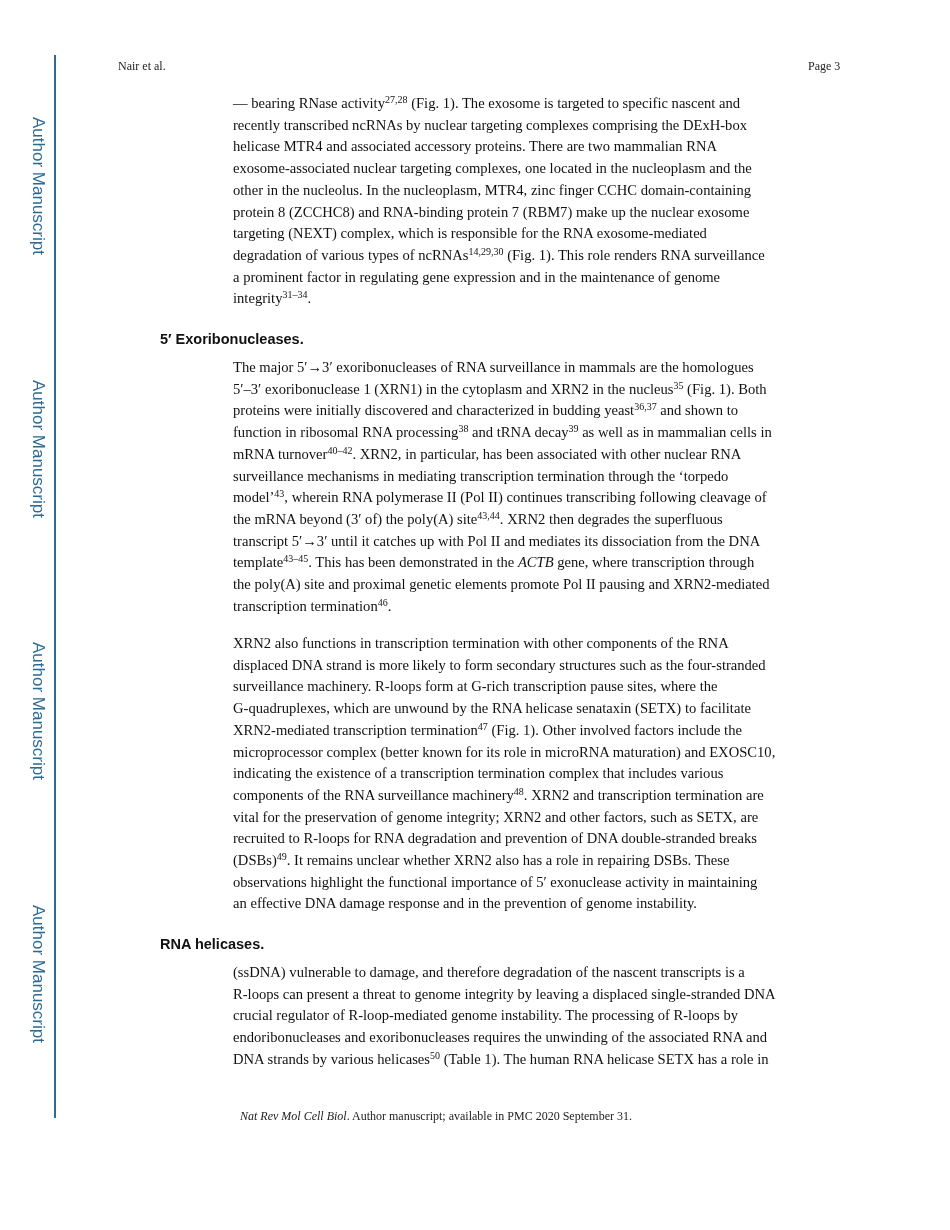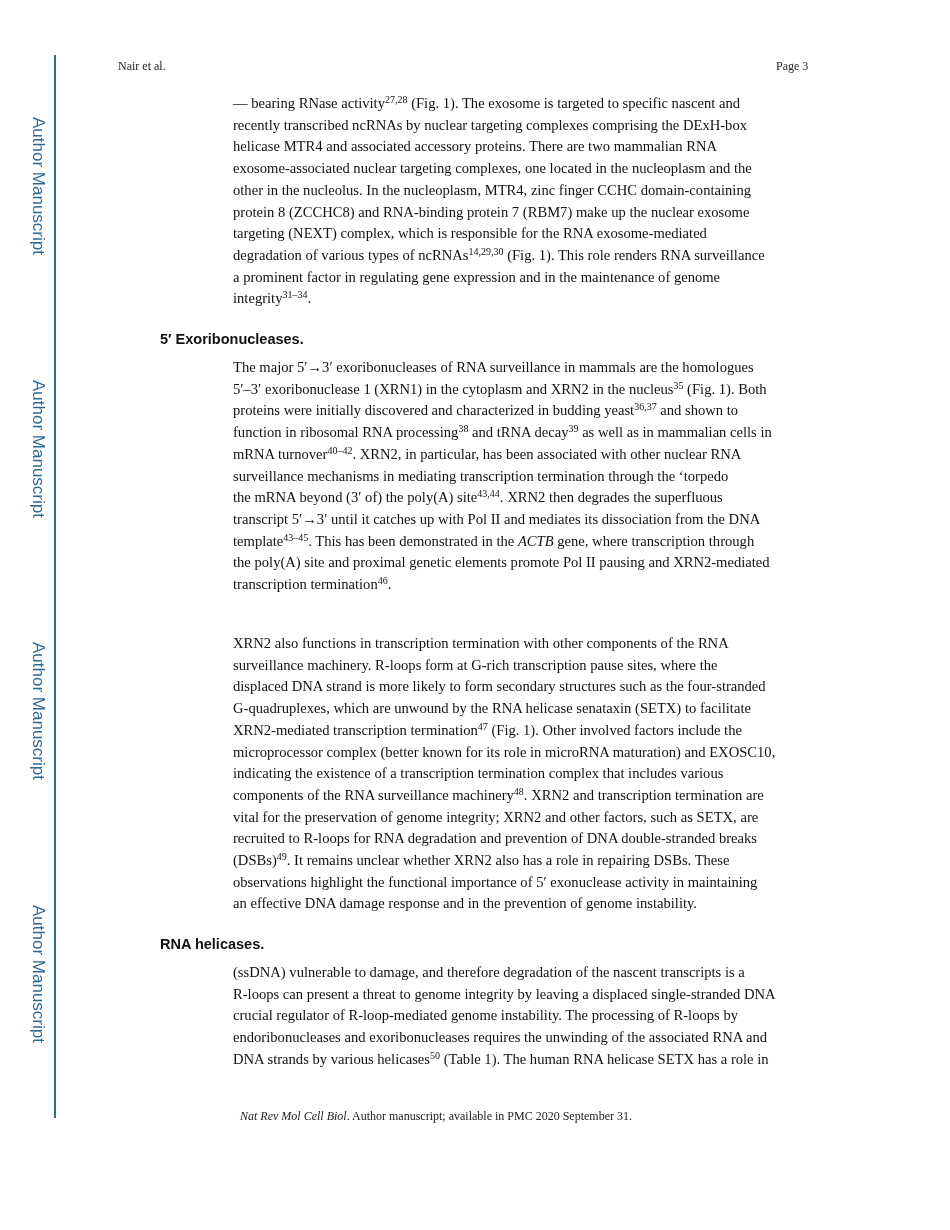--- a/index.html
+++ b/index.html
@@ -5,21 +5,21 @@
     html, body { margin: 0; padding: 0; background: #ffffff; }
     body { width: 950px; height: 1230px; position: relative; overflow: hidden; }
     .sidebar-rule { position: absolute; left: 54px; top: 55px; width: 2px; height: 1063px; background: #2e6d8e; }
     .side-label {
       position: absolute; left: 25px; width: 26px; height: 160px;
       writing-mode: vertical-rl; transform: none;
       font-family: "Liberation Sans", sans-serif; font-size: 17px; color: #2b6a95;
       white-space: nowrap; text-align: left; line-height: 26px;
     }
     .header-left { position: absolute; left: 118px; top: 59px; font-family: "Liberation Serif", serif; font-size: 12px; color: #222; }
-    .header-right { position: absolute; left: 776px; top: 59px; font-family: "Liberation Serif", serif; font-size: 12px; color: #222; }
+    .header-right { position: absolute; left: 808px; top: 59px; font-family: "Liberation Serif", serif; font-size: 12px; color: #222; }
     .body-text {
       position: absolute; left: 233px; width: 600px;
       font-family: Liberation Serif, serif; font-size: 14.6px; line-height: 21.7px; color: #111;
     }
     .body-text .ln { display: block; white-space: nowrap; }
     sup { font-size: 10px; line-height: 0; vertical-align: 5px; }
     .heading {
       position: absolute; left: 140px;
       font-family: "Liberation Sans", sans-serif; font-weight: bold; font-size: 14.5px; color: #111; margin-left: 20px;
     }
@@ -52,30 +52,31 @@
   </div>
 
 <div class="heading" style="top:331px">5′ Exoribonucleases.</div>
 <div class="body-text" style="top:357px">
     <span class="ln">The major 5′→3′ exoribonucleases of RNA surveillance in mammals are the homologues</span>
     <span class="ln">5′–3′ exoribonuclease 1 (XRN1) in the cytoplasm and XRN2 in the nucleus<sup>35</sup> (Fig. 1). Both</span>
     <span class="ln">proteins were initially discovered and characterized in budding yeast<sup>36,37</sup> and shown to</span>
     <span class="ln">function in ribosomal RNA processing<sup>38</sup> and tRNA decay<sup>39</sup> as well as in mammalian cells in</span>
     <span class="ln">mRNA turnover<sup>40–42</sup>. XRN2, in particular, has been associated with other nuclear RNA</span>
     <span class="ln">surveillance mechanisms in mediating transcription termination through the ‘torpedo</span>
+    <span class="ln">model’<sup>43</sup>, wherein RNA polymerase II (Pol II) continues transcribing following cleavage of</span>
     <span class="ln">the mRNA beyond (3′ of) the poly(A) site<sup>43,44</sup>. XRN2 then degrades the superfluous</span>
     <span class="ln">transcript 5′→3′ until it catches up with Pol II and mediates its dissociation from the DNA</span>
     <span class="ln">template<sup>43–45</sup>. This has been demonstrated in the <i>ACTB</i> gene, where transcription through</span>
     <span class="ln">the poly(A) site and proximal genetic elements promote Pol II pausing and XRN2-mediated</span>
     <span class="ln">transcription termination<sup>46</sup>.</span>
   </div>
 <div class="body-text" style="top:633px">
     <span class="ln">XRN2 also functions in transcription termination with other components of the RNA</span>
+    <span class="ln">displaced DNA strand is more likely to form secondary structures such as the four-stranded</span>
     <span class="ln">surveillance machinery. R-loops form at G-rich transcription pause sites, where the</span>
-    <span class="ln">displaced DNA strand is more likely to form secondary structures such as the four-stranded</span>
     <span class="ln">G-quadruplexes, which are unwound by the RNA helicase senataxin (SETX) to facilitate</span>
     <span class="ln">XRN2-mediated transcription termination<sup>47</sup> (Fig. 1). Other involved factors include the</span>
     <span class="ln">microprocessor complex (better known for its role in microRNA maturation) and EXOSC10,</span>
     <span class="ln">indicating the existence of a transcription termination complex that includes various</span>
     <span class="ln">components of the RNA surveillance machinery<sup>48</sup>. XRN2 and transcription termination are</span>
     <span class="ln">vital for the preservation of genome integrity; XRN2 and other factors, such as SETX, are</span>
     <span class="ln">recruited to R-loops for RNA degradation and prevention of DNA double-stranded breaks</span>
     <span class="ln">(DSBs)<sup>49</sup>. It remains unclear whether XRN2 also has a role in repairing DSBs. These</span>
     <span class="ln">observations highlight the functional importance of 5′ exonuclease activity in maintaining</span>
     <span class="ln">an effective DNA damage response and in the prevention of genome instability.</span>

